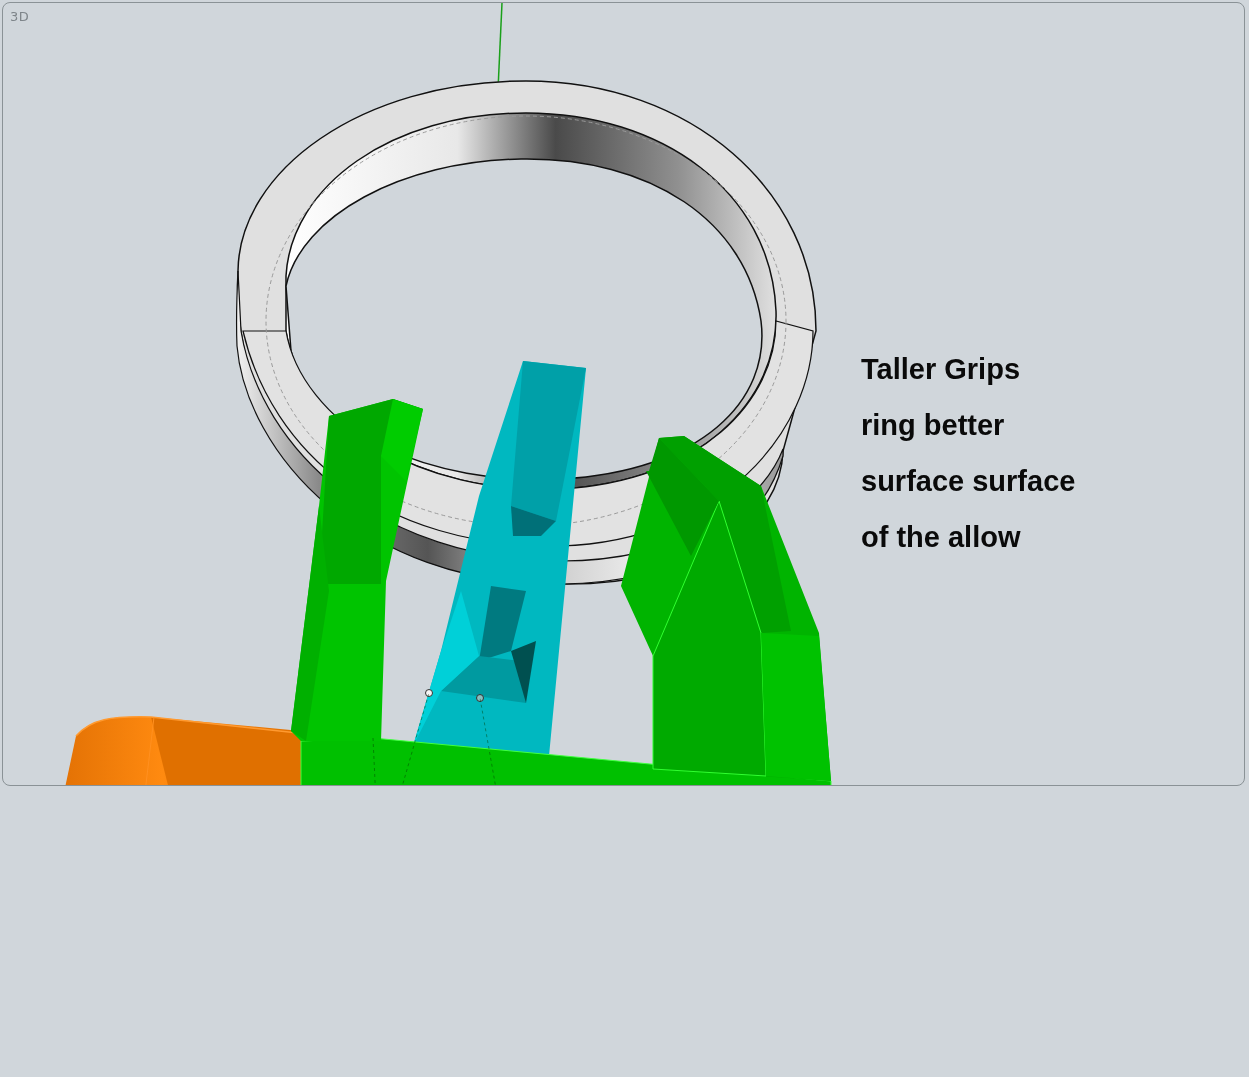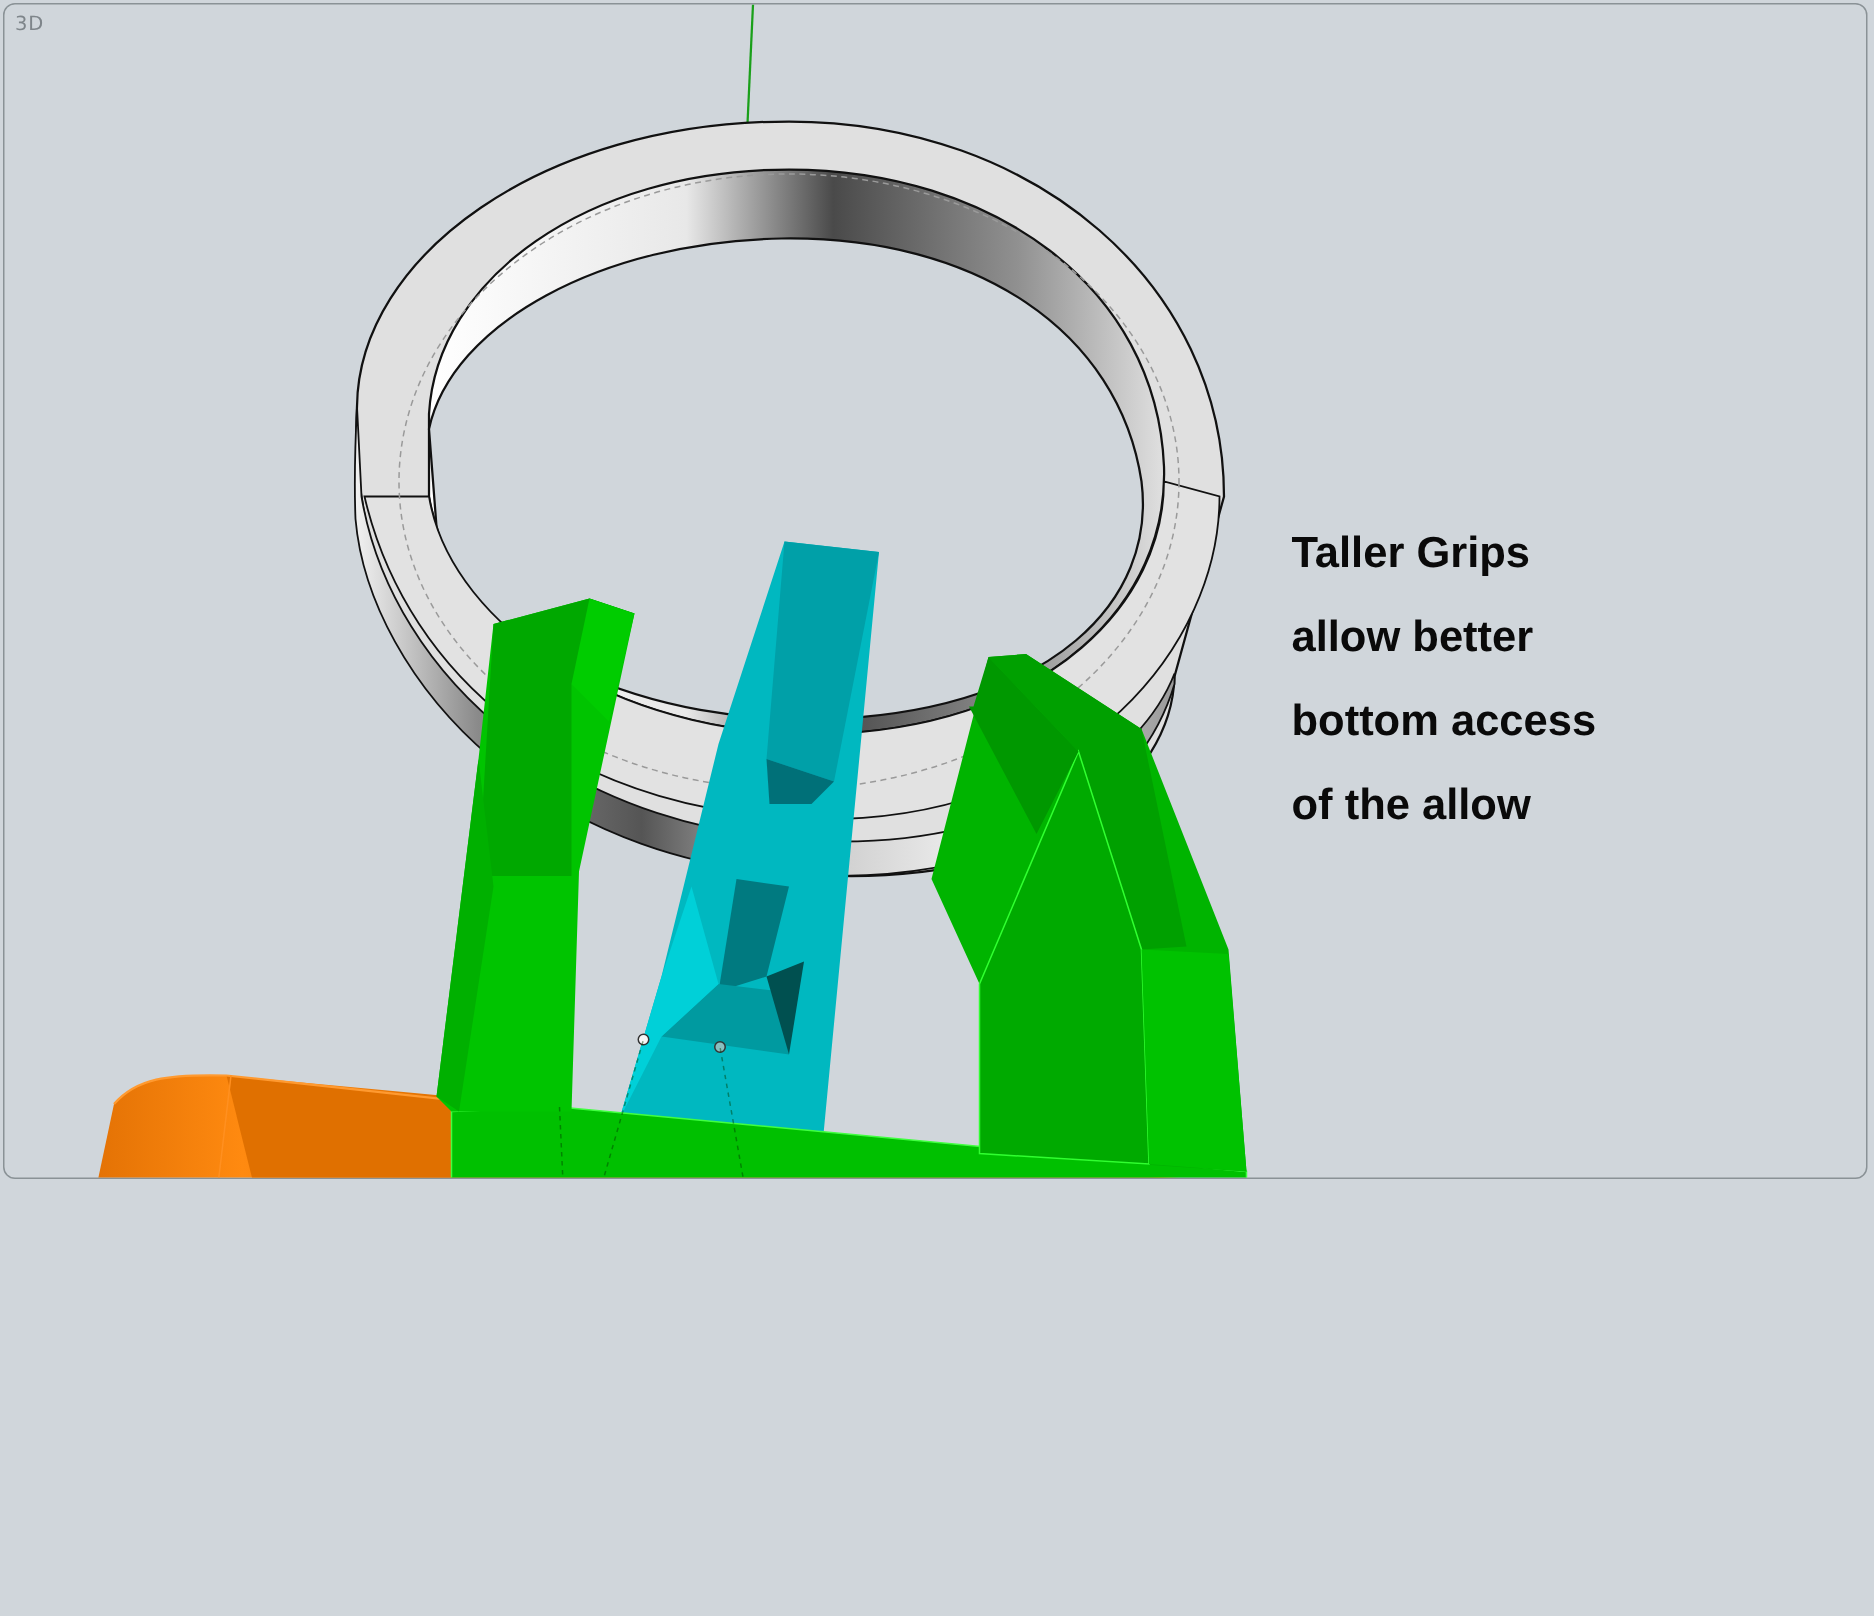--- a/index.html
+++ b/index.html
@@ -148,17 +148,17 @@
       </g>
 
       <path d="M372,737 L378,866 L428,692 M511,878 L479,697 M378,866 L250,1010 M511,878 L600,1040" stroke="rgba(0,60,0,0.45)" stroke-width="1" stroke-dasharray="3,3" fill="none"></path>
       <circle cx="378" cy="866" r="3.5" fill="#7ad07a" stroke="#2a6a2a"></circle>
       <circle cx="511" cy="878" r="3.5" fill="#7ad07a" stroke="#2a6a2a"></circle>
     </g>
   </svg>
 
   <div class="annotation">
     <div>Taller Grips</div>
-    <div>allow better</div>
-    <div>bottom access</div>
+    <div>ring better</div>
+    <div>surface surface</div>
     <div>of the allow</div>
   </div>
 </div>
 
 </body></html>

